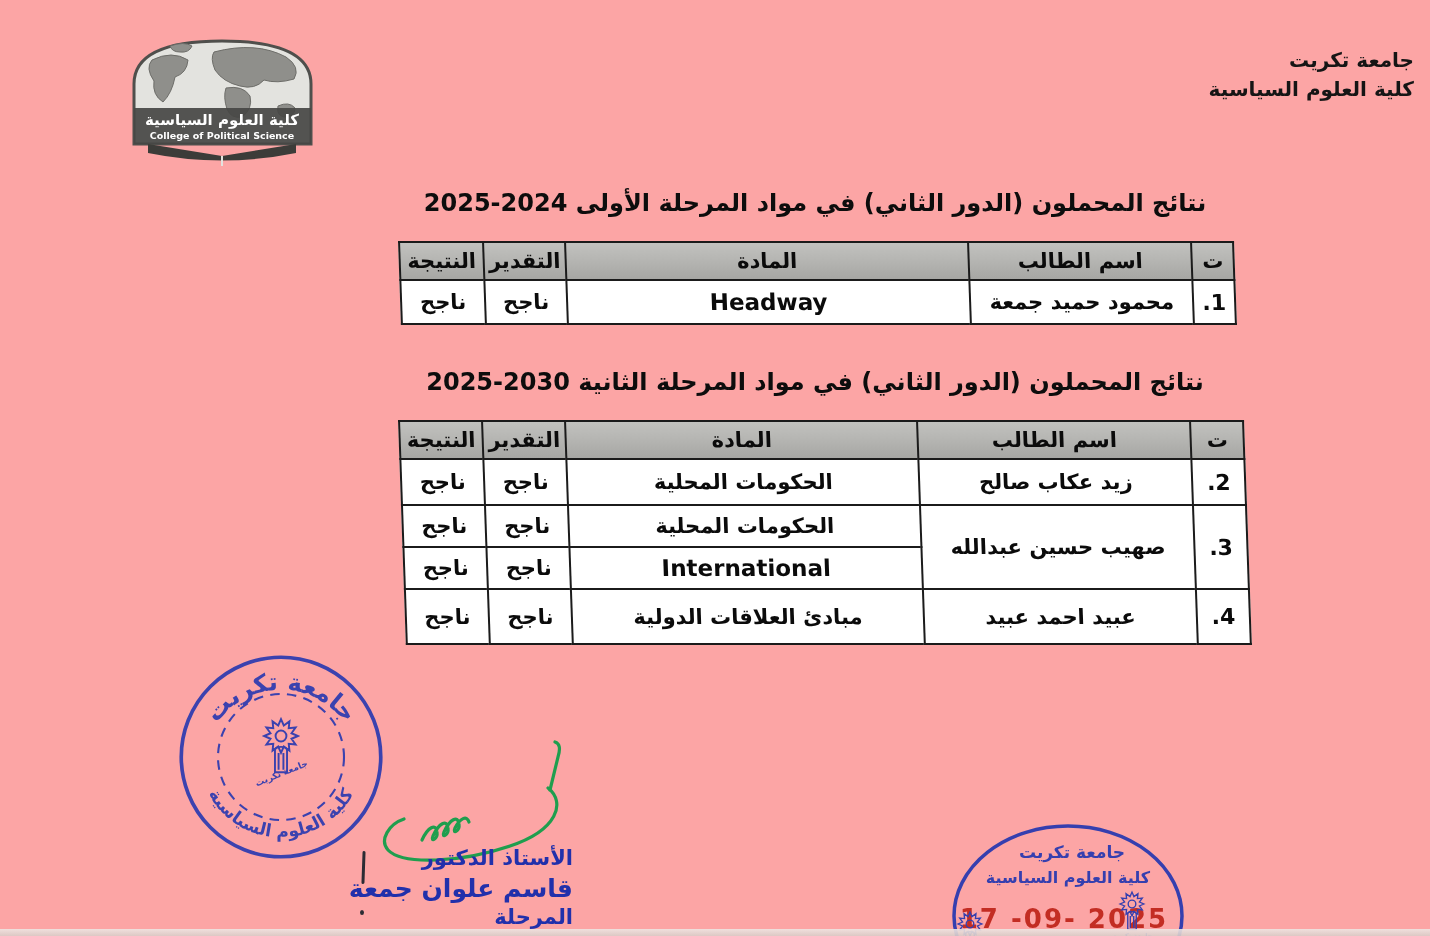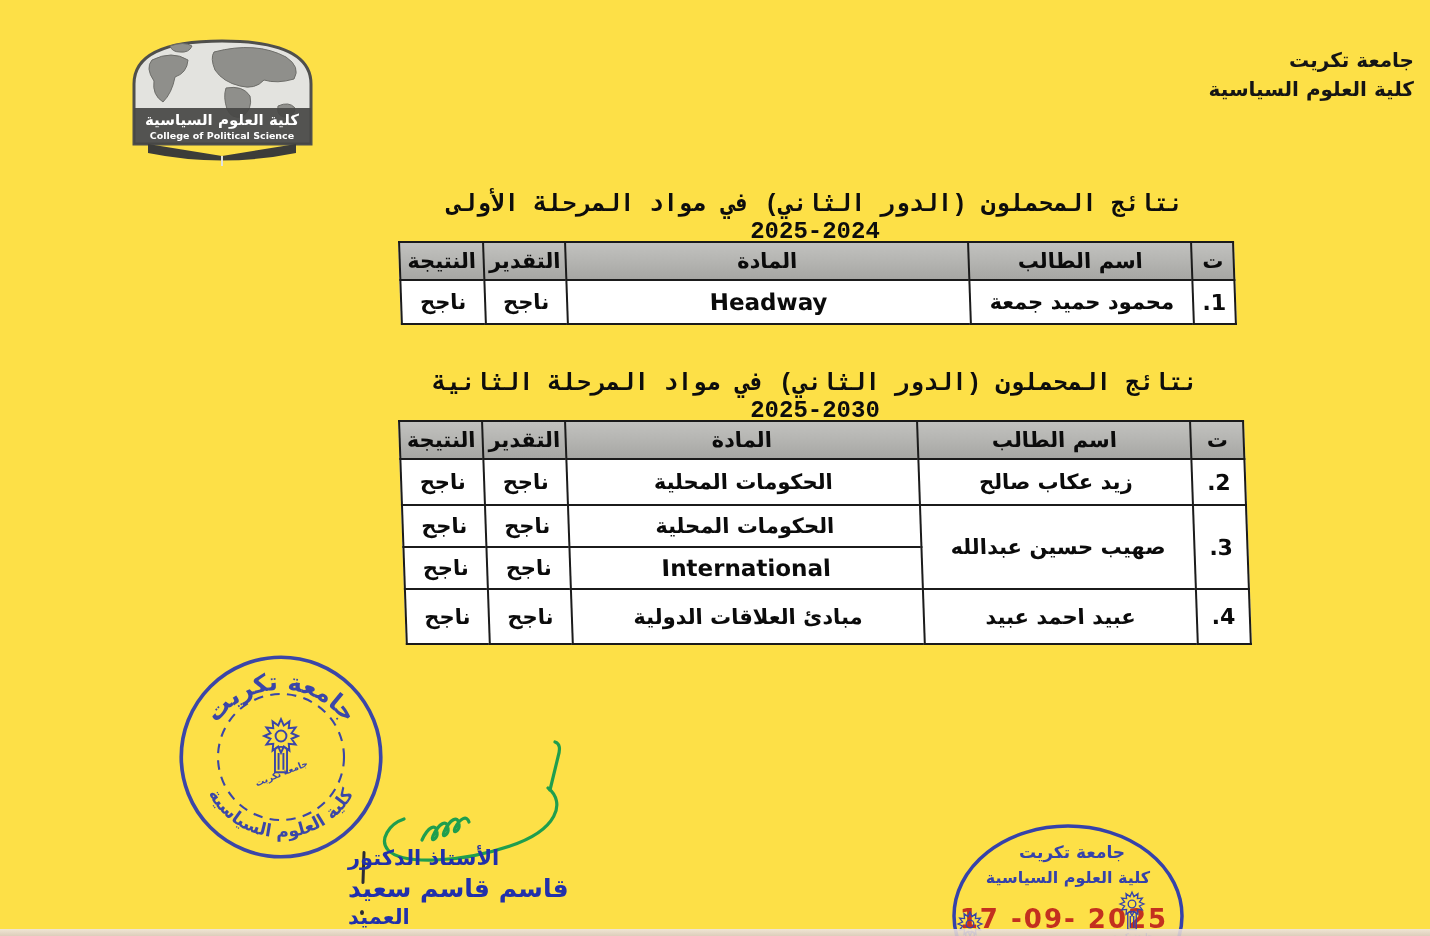--- a/index.html
+++ b/index.html
@@ -3,21 +3,21 @@
 <meta charset="utf-8">
 <style>
   * { box-sizing: border-box; }
   html,body { margin:0; padding:0; }
   body {
     width:1430px; height:936px; position:relative; overflow:hidden;
     background:#f1efec;
     font-family:"DejaVu Sans", sans-serif;
     color:#111;
   }
-  .sheet { position:absolute; inset:0; background:#fde047; }
+  .sheet { position:absolute; inset:0; background:#fca5a5; }
   .scan-edge-bottom{
     position:absolute; left:0; right:0; bottom:0; height:7px;
     background:linear-gradient(#efe6e3,#d9ccc8); opacity:.9;
   }
 
   
   .letterhead{
     position:absolute; top:46px; right:16px; width:420px;
     direction:rtl; text-align:right;
     font-weight:bold; font-size:20px; line-height:29px; color:#151515;
@@ -25,21 +25,20 @@
 
   
   .logo{ position:absolute; left:118px; top:32px; width:208px; height:138px; }
 
   
   .sec-title{
     position:absolute; width:800px; left:415px;
     direction:rtl; text-align:center;
     font-weight:bold; font-size:24px; color:#0d0d0d;
     letter-spacing:0;
-    font-family:Liberation Mono, monospace;
   }
   .sec-title.t1{ top:189px; }
   .sec-title.t2{ top:368px; }
 
   
   table.results{
     position:absolute; border-collapse:collapse; direction:rtl;
     transform:skewX(2deg); transform-origin:top right;
     background:#fff;
   }
@@ -60,21 +59,21 @@
   td.ar{ font-size:21px; }
   td.latin{ font-size:23px; direction:ltr; font-weight:bold; }
   td.no-cell{ direction:ltr; font-size:22px; }
 
   
   .round-stamp{ position:absolute; left:176px; top:652px; width:210px; height:210px; opacity:.92; }
   .oval-stamp{ position:absolute; left:942px; top:816px; width:252px; height:175px; opacity:.95; }
   .signature{ position:absolute; left:358px; top:736px; width:235px; height:142px; }
   .sig-block{
     position:absolute; left:348px; top:843px; width:225px;
-    direction:rtl; text-align:left; color:#2130ab; font-weight:bold;
+    direction:rtl; text-align:right; color:#2130ab; font-weight:bold;
   }
   .sig-block .l1{ font-size:21px; line-height:30px; }
   .sig-block .l2{ font-size:25px; line-height:31px; }
   .sig-block .l3{ font-size:21px; line-height:26px; }
   .pen-mark-bar{
     position:absolute; left:362px; top:851px; width:3px; height:33px;
     background:#2c2c34; transform:rotate(2deg); border-radius:2px;
   }
   .pen-mark-dot{
     position:absolute; left:360px; top:910px; width:4px; height:5px;
@@ -221,22 +220,22 @@
         <path d="M64,104 c6,-13 14,-17 15,-8 c1,7 -7,11 -4,4 c6,-13 14,-17 15,-8 c1,7 -7,11 -4,4 c6,-13 14,-17 15,-8 c1,7 -7,11 -4,4 c5,-10 12,-13 14,-6"></path>
       </g>
     </svg>
   </div>
 
   <div class="pen-mark-bar"></div>
   <div class="pen-mark-dot"></div>
 
   <div class="sig-block">
     <div class="l1">الأستاذ الدكتور</div>
-    <div class="l2">قاسم قاسم سعيد</div>
-    <div class="l3">العميد</div>
+    <div class="l2">قاسم علوان جمعة</div>
+    <div class="l3">المرحلة</div>
   </div>
 
   <div class="oval-stamp">
     <svg width="252" height="175" viewBox="0 0 252 175">
       <ellipse cx="126" cy="100" rx="114" ry="90" fill="none" stroke="#2b3ab0" stroke-width="3.5"></ellipse>
       <text x="130" y="42" text-anchor="middle" font-size="17" font-weight="bold" fill="#2b3ab0">جامعة تكريت</text>
       <text x="126" y="67" text-anchor="middle" font-size="16" font-weight="bold" fill="#2b3ab0">كلية العلوم السياسية</text>
       <text x="122" y="112" text-anchor="middle" direction="ltr" font-size="26" font-weight="bold" fill="#c0271d" letter-spacing="2">17 -09- 2025</text>
       <use href="#emb" transform="translate(28,108) scale(0.85)"></use>
       <use href="#emb" transform="translate(190,88) scale(0.85)"></use>

